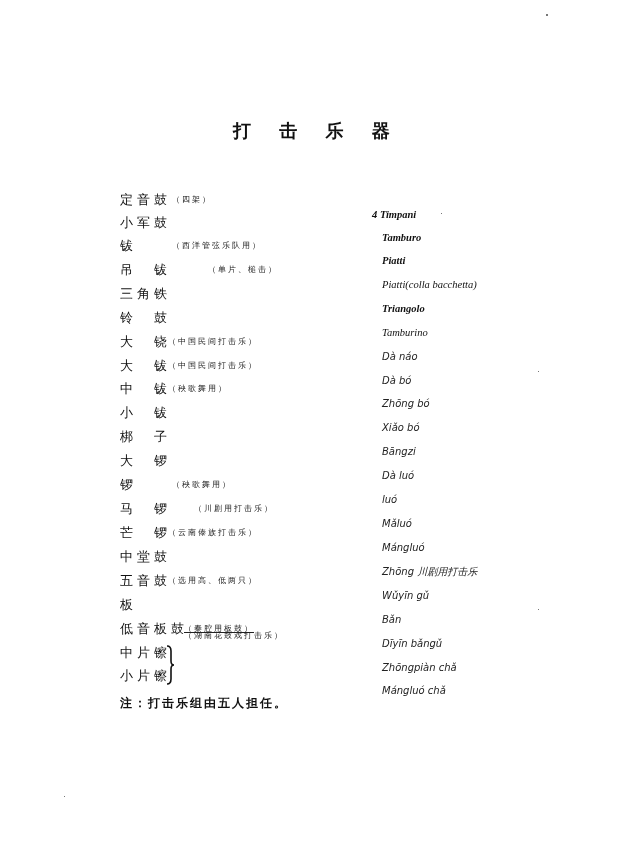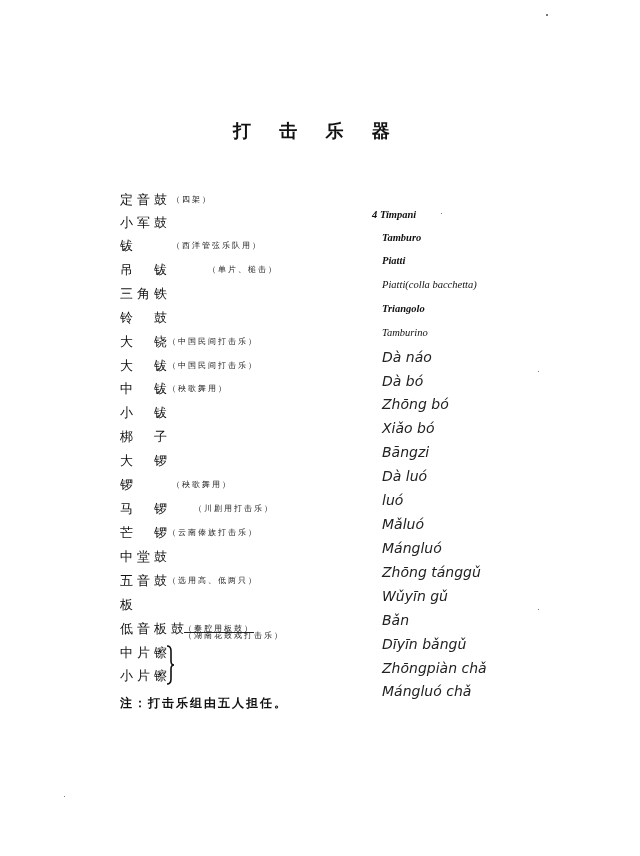--- a/index.html
+++ b/index.html
@@ -67,21 +67,21 @@
       font-family: "Liberation Serif", serif;
       font-size: 10.5px;
       line-height: 14px;
       color: #111;
       white-space: nowrap;
       font-style: italic;
     }
     .en.bold { font-weight: bold; }
     .en.pinyin {
       font-family: "DejaVu Sans", sans-serif;
-      font-size: 14px;
+      font-size: 10px;
       color: #222;
     }
     .en.first { left: 372px; }
     .brace {
       position: absolute;
       left: 166px;
       top: 645px;
       width: 8px;
       height: 40px;
     }
@@ -263,21 +263,21 @@
         </div>
         <div class="note" style="left: 168px;">（云南傣族打击乐）</div>
         <div class="en pinyin">Mángluó</div>
       </div>
       <div class="row" style="top: 549px;">
         <div class="cn">
           <span class="c1 cn-wide">中堂鼓</span>
           <span class="c2"></span>
         </div>
         <div class="note" style="left: 0px;"></div>
-        <div class="en pinyin">Zhōng tánggǔ</div>
+        <div class="en pinyin">Zhōng 川剧用打击乐</div>
       </div>
       <div class="row" style="top: 573px;">
         <div class="cn">
           <span class="c1 cn-wide">五音鼓</span>
           <span class="c2"></span>
         </div>
         <div class="note" style="left: 168px;">（选用高、低两只）</div>
         <div class="en pinyin">Wǔyīn gǔ</div>
       </div>
       <div class="row" style="top: 597px;">

